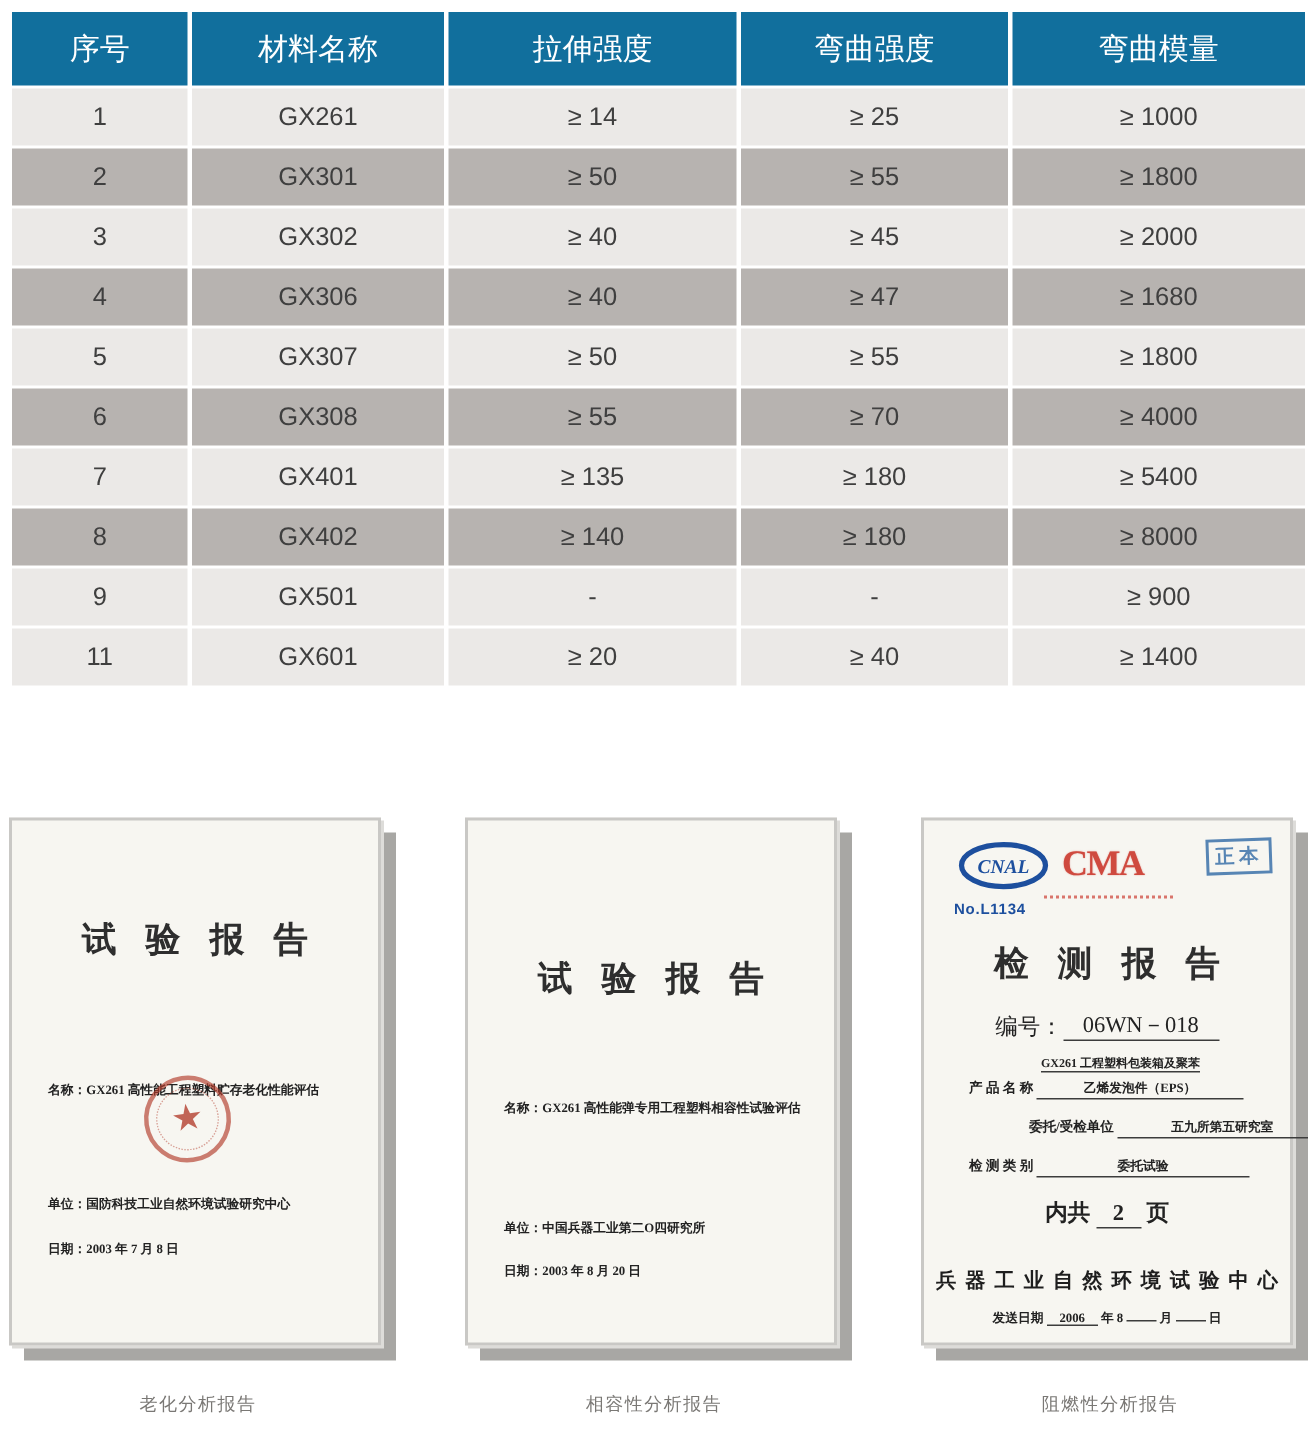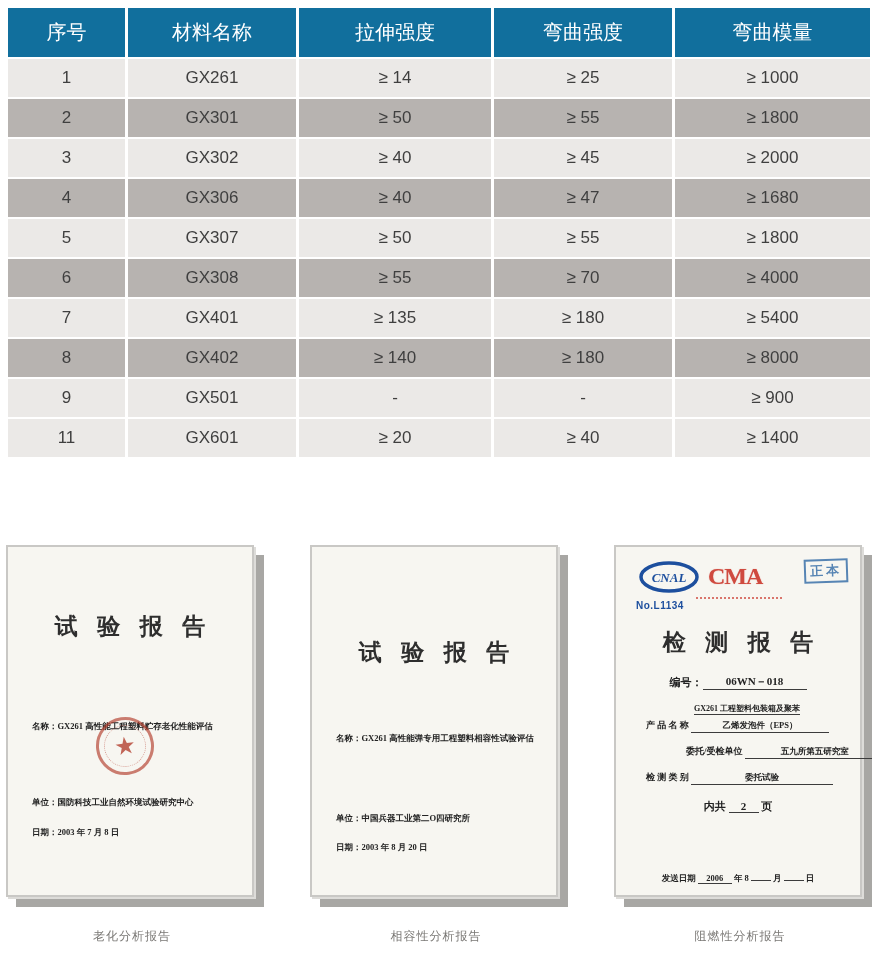--- a/index.html
+++ b/index.html
@@ -65,33 +65,33 @@
     position:absolute;left:92px;top:16px;font-size:24px;font-weight:bold;
     color:var(--cma-red);letter-spacing:-1px;font-family:"Liberation Serif",serif;
     text-shadow:0 0 1px rgba(207,74,63,.6);
   }
   .cma-sub{position:absolute;left:80px;top:50px;width:86px;border-bottom:2px dotted rgba(207,74,63,.75);height:2px;}
   .zhengben{
     position:absolute;right:12px;top:12px;border:2px solid var(--zhengben-blue);
     color:var(--zhengben-blue);font-size:13px;font-weight:bold;padding:1px 4px;
     letter-spacing:3px;transform:rotate(-2deg);opacity:.9;
   }
-  .d3-no{position:absolute;top:128px;width:100%;text-align:center;font-size:11px;font-weight:bold;}
+  .d3-no{position:absolute;top:128px;width:100%;text-align:center;font-size:15px;font-weight:normal;}
   .u{display:inline-block;border-bottom:1px solid #3c3c3c;text-align:center;}
   .d3-no .u{width:104px;transform:translateY(-1px);}
   .d3-line1{position:absolute;left:78px;top:156px;font-size:8px;font-weight:bold;}
   .d3-row{position:absolute;font-size:9px;font-weight:bold;white-space:nowrap;}
   .d3-row .u{font-weight:bold;font-size:8.5px;}
   .row-product{left:30px;top:172px;}
   .row-product .u{width:138px;}
   .row-client{left:24px;top:198px;margin-left:46px;}
   .row-client .u{width:140px;}
   .row-type{left:30px;top:224px;}
   .row-type .u{width:142px;}
-  .d3-pages{position:absolute;top:252px;width:100%;text-align:center;font-size:11px;font-weight:bold;}
+  .d3-pages{position:absolute;top:252px;width:100%;text-align:center;font-size:15px;font-weight:bold;}
   .d3-pages .u{width:30px;}
   .d3-org{
     position:absolute;top:298px;width:100%;text-align:center;font-size:13.5px;font-weight:bold;
     letter-spacing:6px;padding-left:6px;color:#1e1e1e;
   }
   .d3-send{position:absolute;top:326px;width:100%;text-align:center;font-size:8.5px;font-weight:bold;}
   .d3-send .u{width:34px;}
   .d3-send .u.small{width:20px;}
   
   .captions{
@@ -255,20 +255,21 @@
         <span>检 测 类 别</span>
         <span class="u">委托试验</span>
       </div>
 
       <div class="d3-pages">
         <span>内共</span>
         <span class="u">2</span>
         <span>页</span>
       </div>
 
+      <div class="d3-org">兵器工业自然环境试验中心</div>
 
       <div class="d3-send">
         <span>发送日期</span>
         <span class="u">2006</span>
         <span>年 8</span>
         <span class="u small"></span>
         <span>月</span>
         <span class="u small"></span>
         <span>日</span>
       </div>

